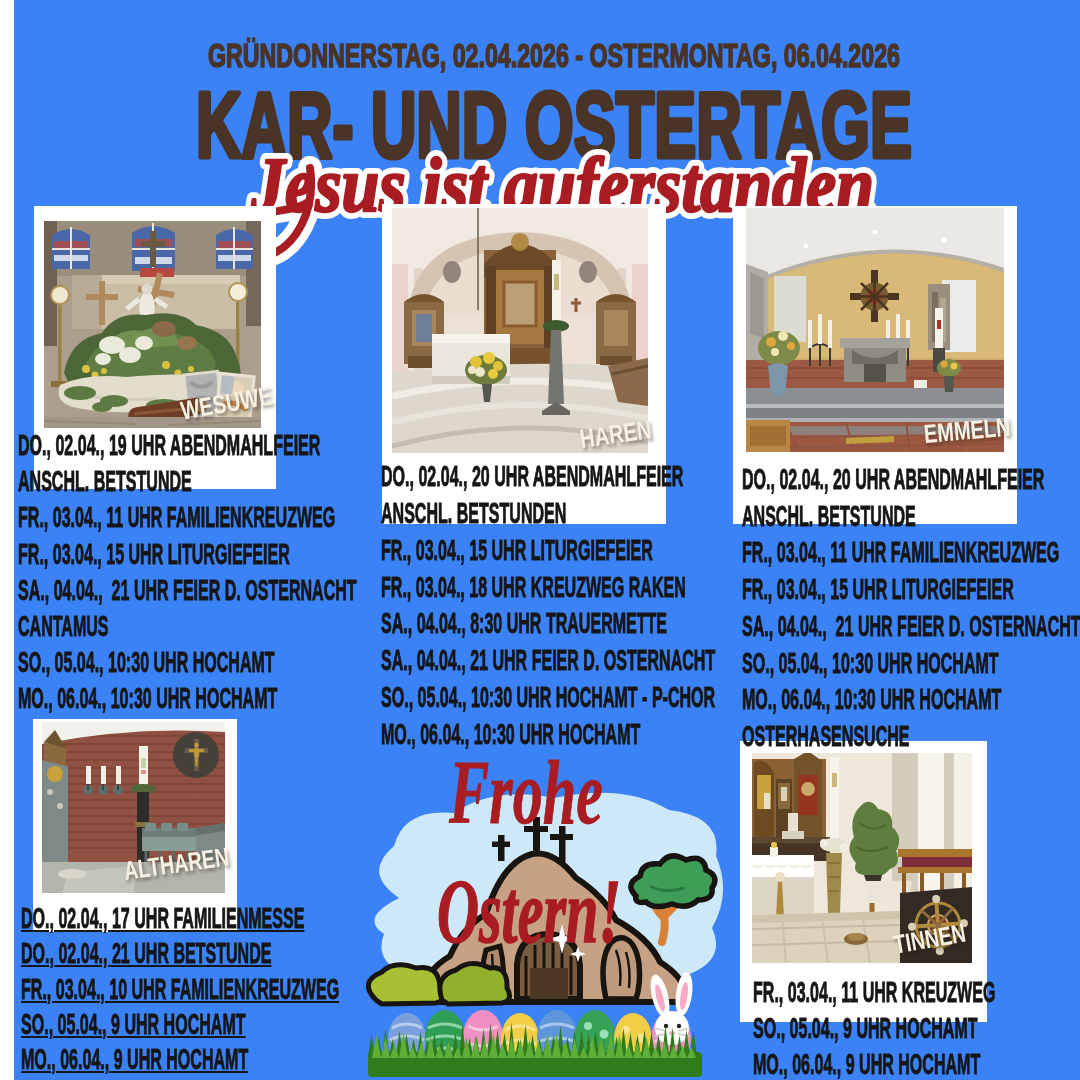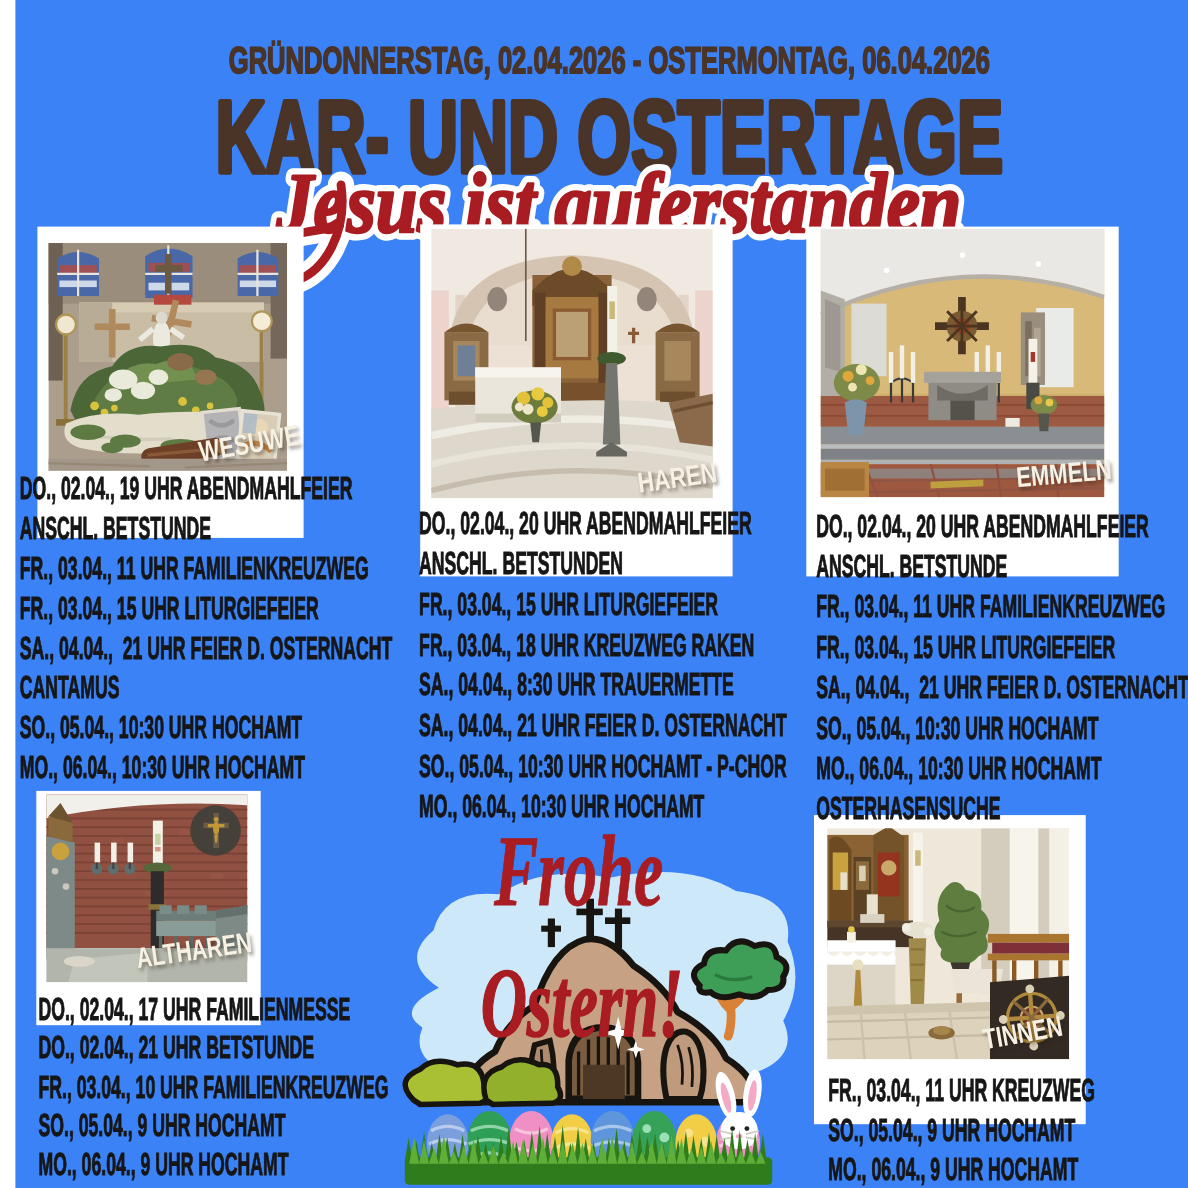--- a/index.html
+++ b/index.html
@@ -602,21 +602,21 @@
   <div class="l">DO., 02.04., 20 UHR ABENDMAHLFEIER</div>
   <div class="l">ANSCHL. BETSTUNDE</div>
   <div class="l">FR., 03.04., 11 UHR FAMILIENKREUZWEG</div>
   <div class="l">FR., 03.04., 15 UHR LITURGIEFEIER</div>
   <div class="l">SA., 04.04.,  21 UHR FEIER D. OSTERNACHT</div>
   <div class="l">SO., 05.04., 10:30 UHR HOCHAMT</div>
   <div class="l">MO., 06.04., 10:30 UHR HOCHAMT</div>
   <div class="l">OSTERHASENSUCHE</div>
 </div>
 
-<div class="sched" style="left:21px;top:901.2px;line-height:35.2px;">
+<div class="sched" style="left:7px;top:901.2px;line-height:35.2px;text-decoration:underline;">
   <div class="l">DO., 02.04., 17 UHR FAMILIENMESSE</div>
   <div class="l">DO., 02.04., 21 UHR BETSTUNDE</div>
   <div class="l">FR., 03.04., 10 UHR FAMILIENKREUZWEG</div>
   <div class="l">SO., 05.04., 9 UHR HOCHAMT</div>
   <div class="l">MO., 06.04., 9 UHR HOCHAMT</div>
 </div>
 
 <div class="sched" style="left:739px;top:973.7px;line-height:36.1px;">
   <div class="l">FR., 03.04., 11 UHR KREUZWEG</div>
   <div class="l">SO., 05.04., 9 UHR HOCHAMT</div>

